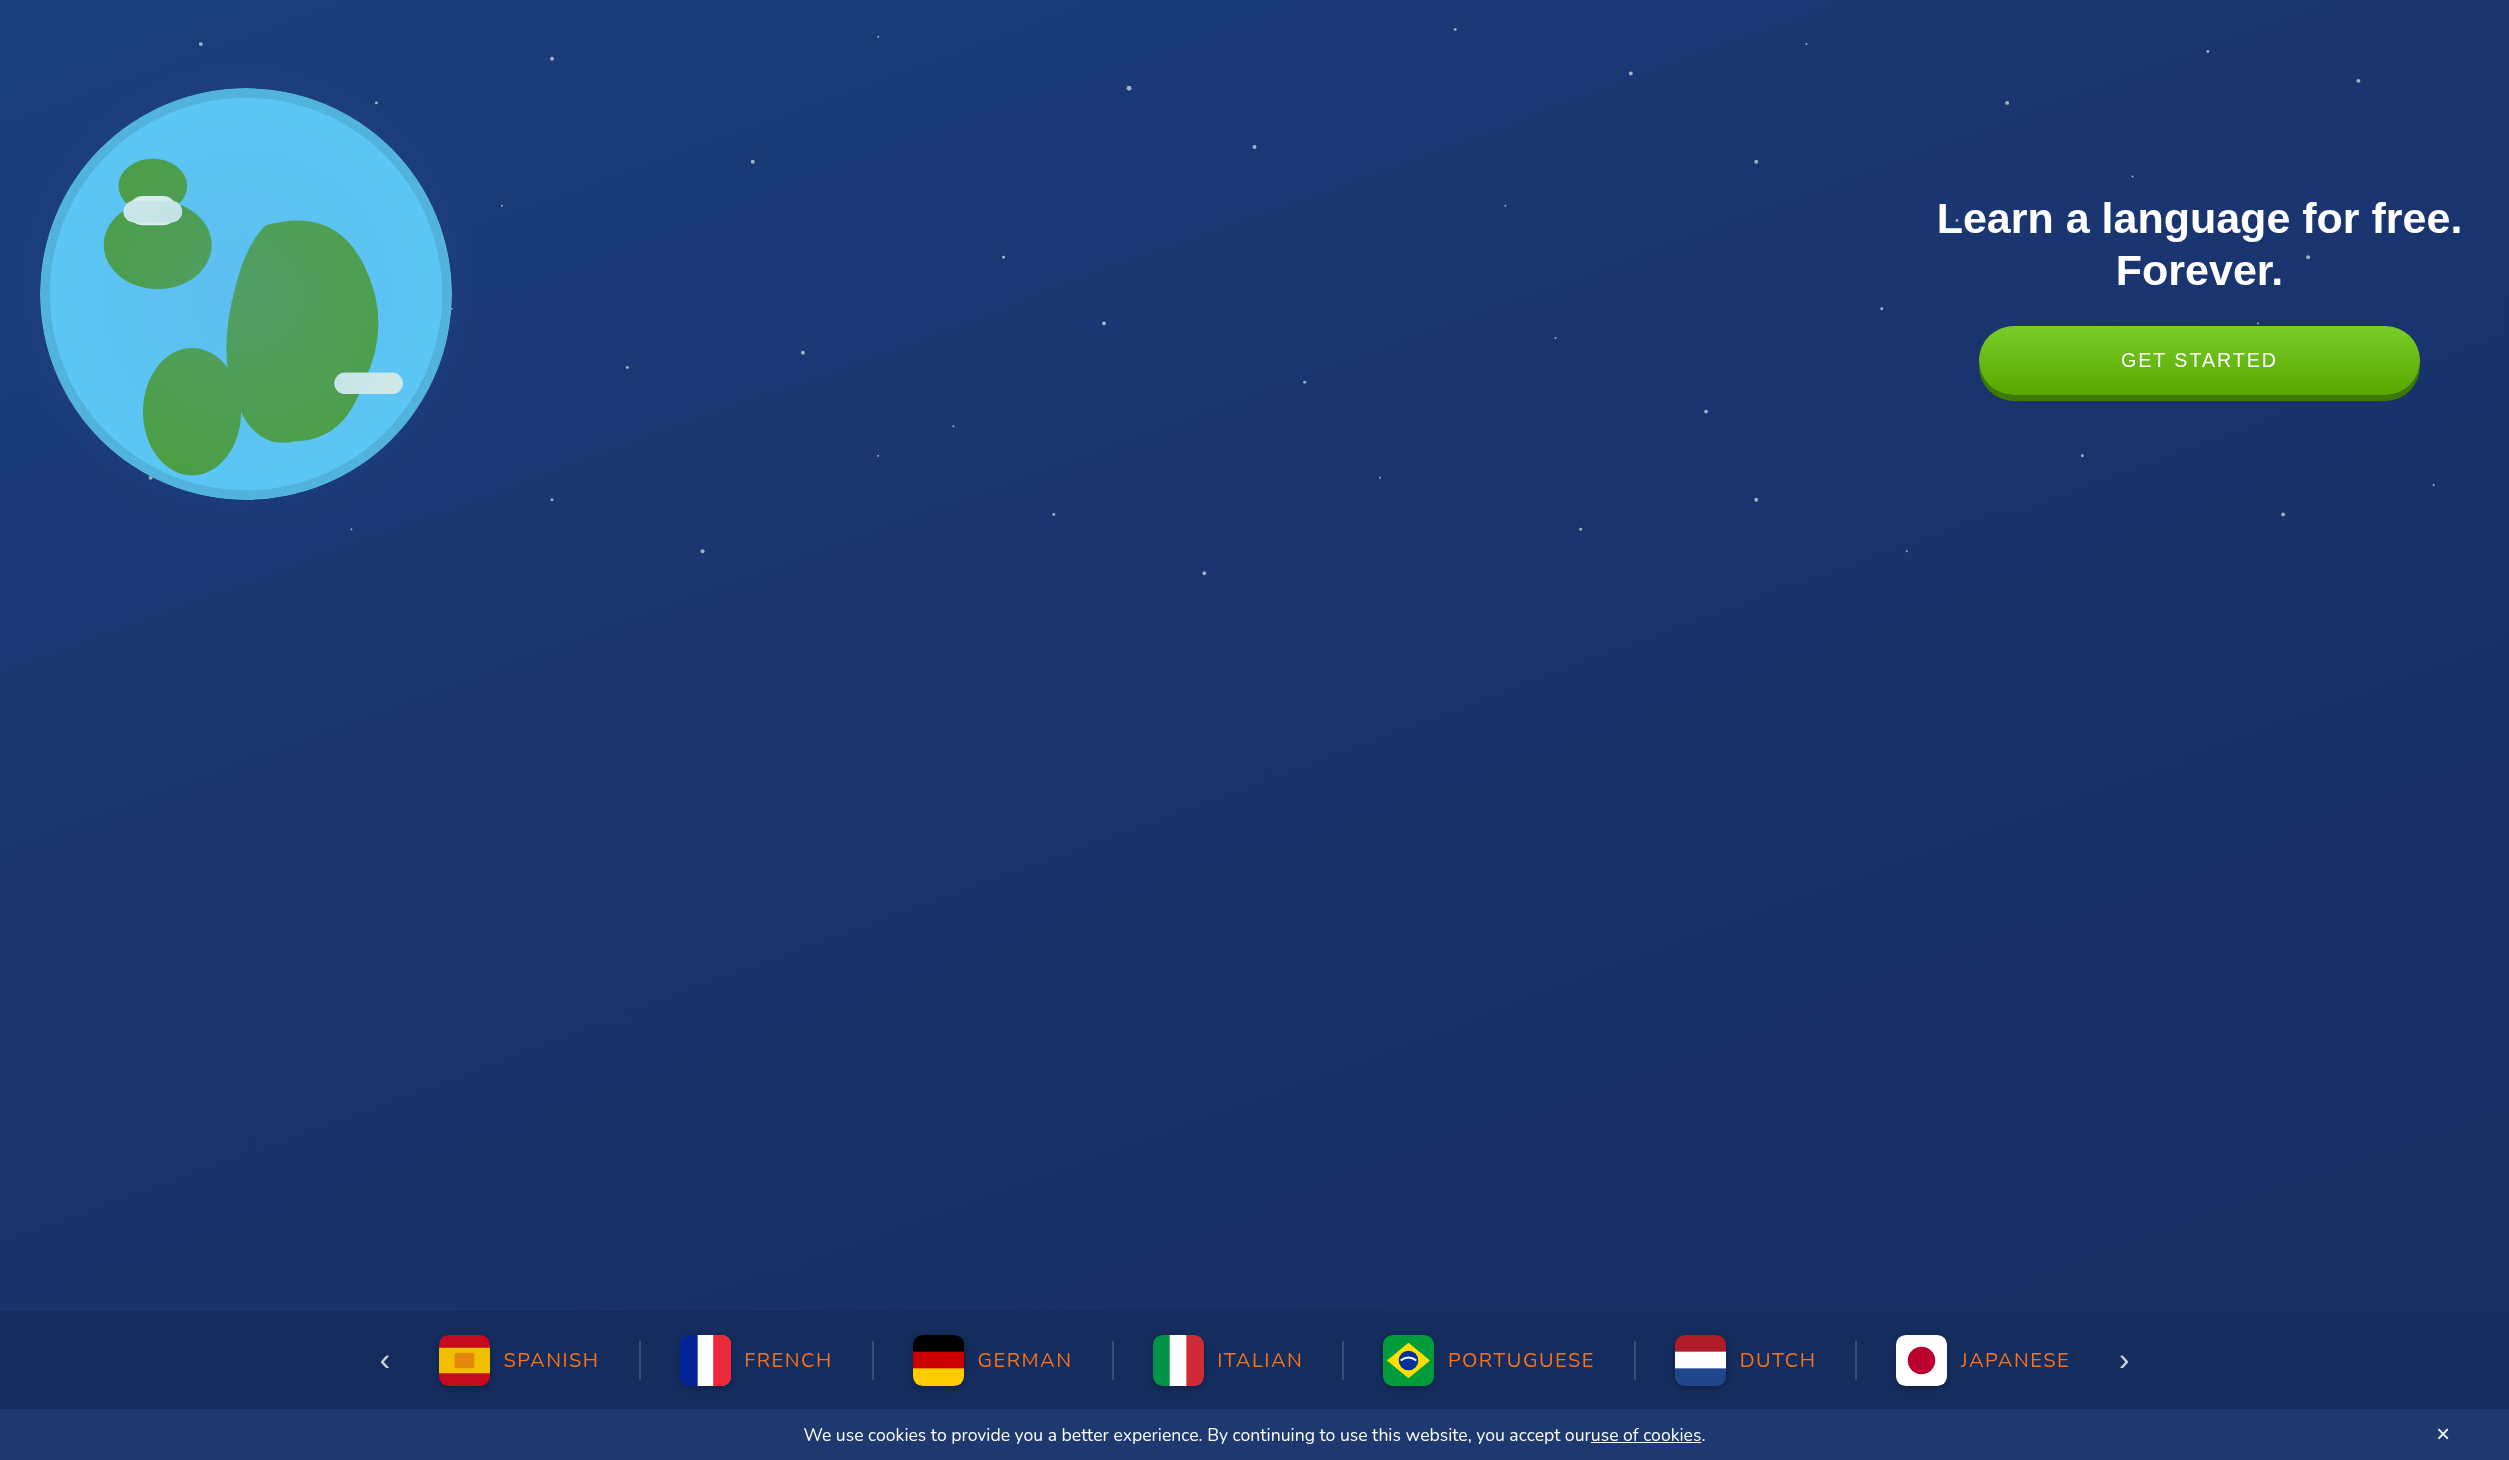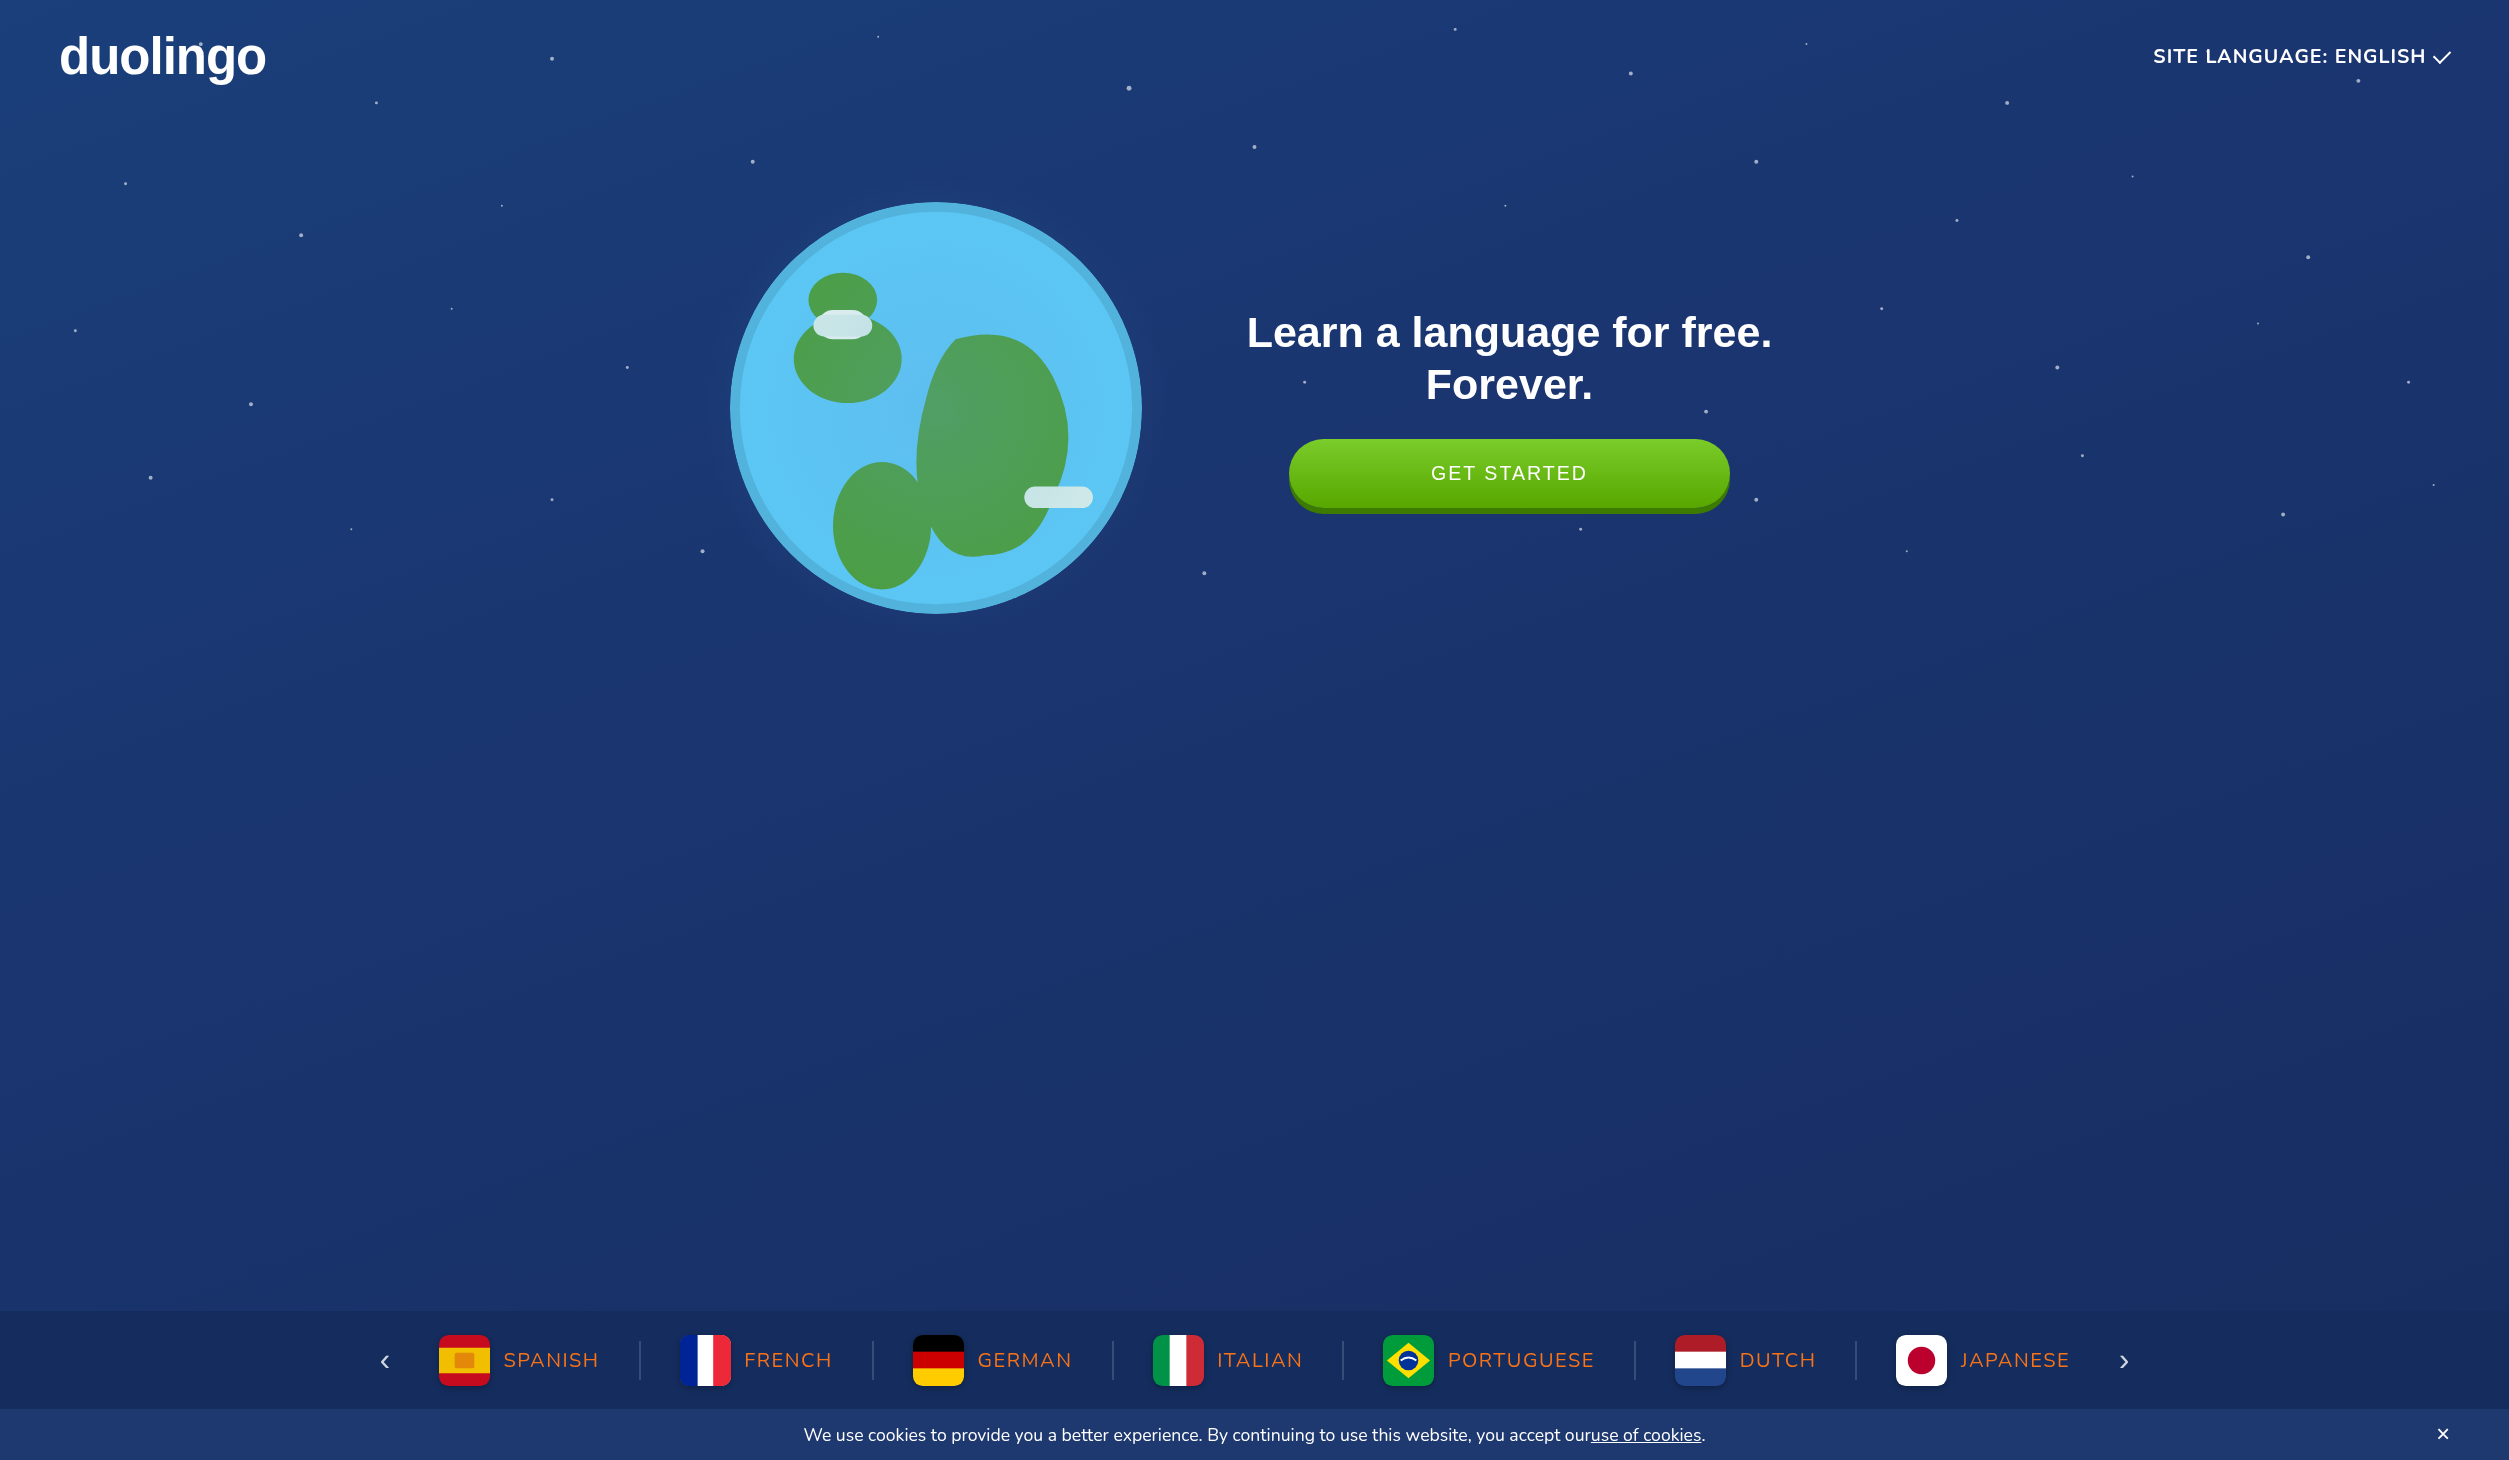--- a/index.html
+++ b/index.html
@@ -63,21 +63,21 @@
       transform: rotate(-45deg);
       margin-top: -4.9px;
     }
 
     
     .main-content {
       position: relative;
       z-index: 10;
       display: flex;
       align-items: center;
-      justify-content: center;
+      justify-content: space-between;
       gap: 98px;
       padding: 59px 40px;
       min-height: 588px;
     }
 
     
     .globe-container {
       position: relative;
       width: 412px;
       height: 412px;
@@ -286,27 +286,20 @@
         <circle cx="1408" cy="487.5" r="1" fill="white" opacity="0.6"></circle>
         <circle cx="1612.8" cy="540" r="1.5" fill="white" opacity="0.6"></circle>
         <circle cx="1792" cy="510.00000000000006" r="2" fill="white" opacity="0.6"></circle>
         <circle cx="1945.6" cy="562.5" r="1" fill="white" opacity="0.6"></circle>
         <circle cx="2124.7999999999997" cy="465" r="1.5" fill="white" opacity="0.6"></circle>
         <circle cx="2329.6" cy="525" r="2" fill="white" opacity="0.6"></circle>
         <circle cx="2483.2" cy="495" r="1" fill="white" opacity="0.6"></circle>
       </svg>
   </div>
 
-  <header class="header">
-    <div class="logo">duolingo</div>
-    <div class="site-language">
-      <span>SITE LANGUAGE: ENGLISH</span>
-      <div class="chevron-down"></div>
-    </div>
-  </header>
 
   <div class="content-area">
     <div class="main-content">
 
       <div class="globe-container">
         <div class="globe-glow"></div>
         <svg width="412" height="412" style="border-radius:50%; overflow:hidden; display:block;" viewBox="0 0 420 420">
 
           <circle cx="210" cy="210" r="210" fill="#5bc8f5"></circle>
 

